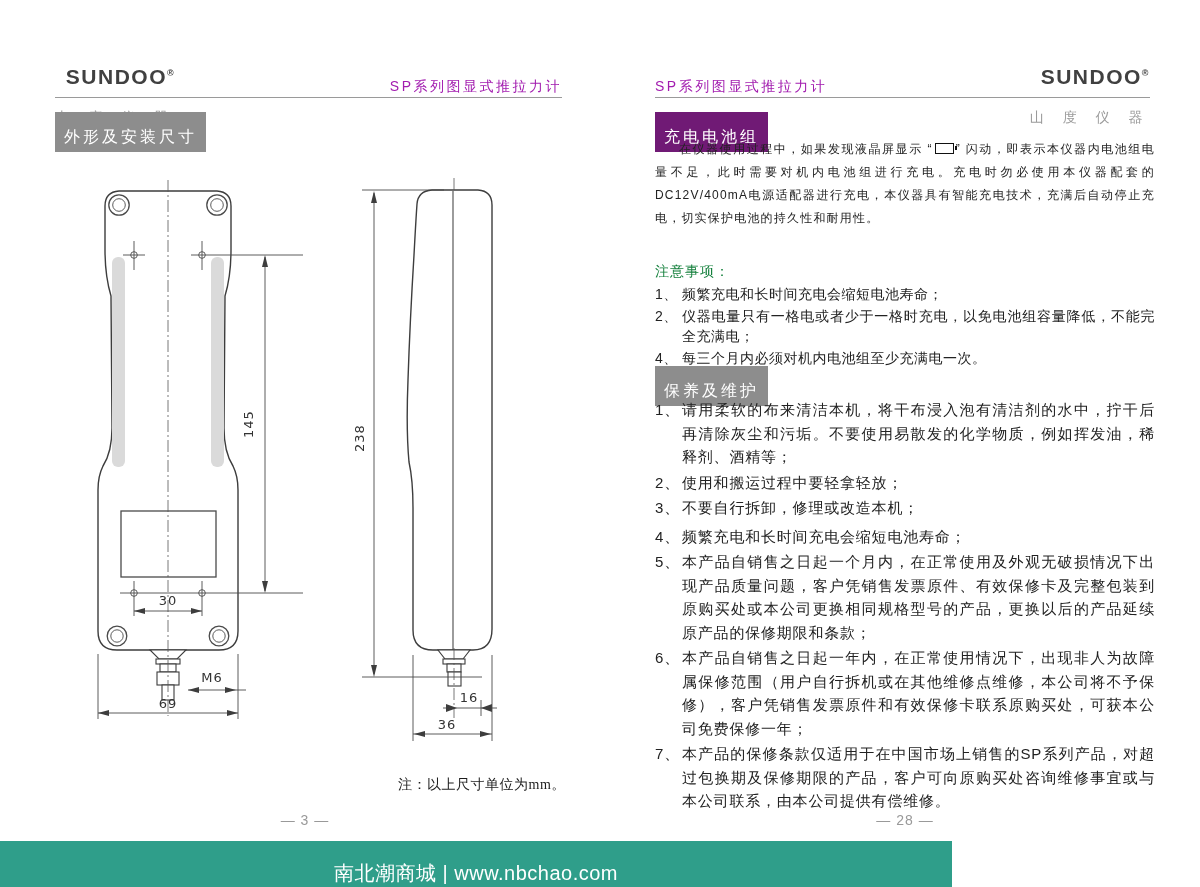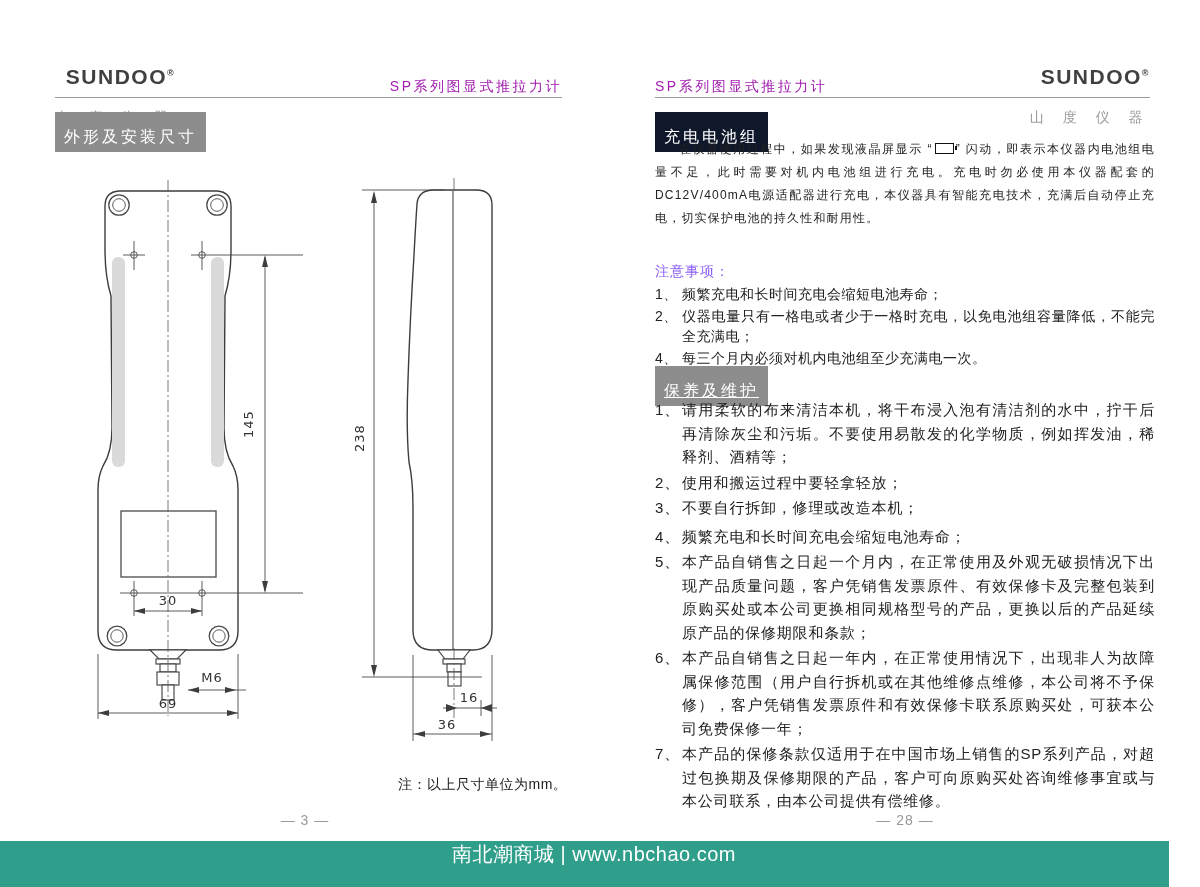--- a/index.html
+++ b/index.html
@@ -11,35 +11,35 @@
   .logo-reg{font-size:9px;vertical-align:super;font-weight:bold;}
   .logo-sub{font-size:14px;color:#9b9b9b;letter-spacing:7.5px;margin-top:17px;white-space:nowrap;}
   
   .hdr{font-size:14px;color:#a21caf;letter-spacing:2.5px;white-space:nowrap;}
   .rule{height:1px;background:#9a9a9a;}
   .tbox{background:#8d8d8d;color:#fff;font-size:16px;letter-spacing:3px;
         padding:15px 9px 4px 9px;display:inline-block;white-space:nowrap;}
   
   .para{font-size:12px;line-height:23px;color:#222;text-align:justify;letter-spacing:1.2px;}
   .indent{text-indent:2em;}
-  .ntitle{font-size:14px;color:#8b5cf6;letter-spacing:1px;}
+  .ntitle{font-size:14px;color:#15803d;letter-spacing:1px;}
   .small{font-size:14px;line-height:20px;color:#222;letter-spacing:0.5px;}
   .maint{font-size:15px;line-height:23.5px;color:#222;letter-spacing:0.8px;}
   .li{display:flex;margin-bottom:2px;}
   .li .n{flex:0 0 27px;}
   .li .t{flex:1;text-align:justify;}
   
   .batt{display:inline-block;width:17px;height:9px;border:1.5px solid #111;
         position:relative;vertical-align:-1px;margin:0 2px;}
   .batt:after{content:"";position:absolute;right:-4.5px;top:1.5px;width:2.5px;height:4px;background:#111;}
   .pgnum{font-size:14px;color:#999;letter-spacing:1px;white-space:nowrap;}
   .note{font-size:14px;color:#1c1c1c;letter-spacing:0.5px;white-space:nowrap;}
-  .footer-bar{position:absolute;left:0;top:841px;width:1150px;height:46px;
-        display:flex;align-items:flex-start;justify-content:center;
-        color:#fff;font-size:20px;letter-spacing:0.5px;padding-left:19px;}
+  .footer-bar{position:absolute;left:0;top:841px;width:952px;height:46px;
+        display:flex;align-items:flex-end;justify-content:center;
+        color:#fff;font-size:20px;letter-spacing:0.5px;}
   
   svg text{font-family:"DejaVu Sans","Liberation Sans",sans-serif;font-size:13px;fill:#333;letter-spacing:1px;}
   .ol{fill:#fff;stroke:#3d3d3d;stroke-width:1.4;}
   .thin{stroke:#4a4a4a;stroke-width:0.9;fill:none;}
   .cl{stroke:#555;stroke-width:0.8;fill:none;stroke-dasharray:12 3 2 3;}
   .arr{fill:#3d3d3d;stroke:none;}
   .pad{fill:#dadada;stroke:none;}
 </style>
 </head>
 <body>
@@ -151,32 +151,32 @@
 
     <g>
       <path class="thin" d="M413,655 V741 M492,655 V741 M413,734 H492"></path>
       <polygon class="arr" points="414,734 425,731 425,737"></polygon>
       <polygon class="arr" points="491,734 480,731 480,737"></polygon>
       <text x="447" y="729" text-anchor="middle">36</text>
     </g>
   </g>
 </svg>
 
-<div class="abs note" style="left:398px;top:776px;">注：以上尺寸单位为mm。</div>
+<div class="abs note" style="left:398px;top:776px;font-family:Liberation Serif, serif;">注：以上尺寸单位为mm。</div>
 
 <div class="abs pgnum" style="left:255px;top:812px;width:100px;text-align:center;">— 3 —</div>
 
 <div class="abs hdr" style="left:655px;top:78px;">SP系列图显式推拉力计</div>
 <div class="abs" style="right:50px;top:58px;text-align:right;">
   <div class="logo-brand"><span>SUNDOO</span><span class="logo-reg">®</span></div>
   <div class="logo-sub">山 度 仪 器</div>
 </div>
 <div class="abs rule" style="left:655px;top:97px;width:495px;"></div>
 
-<div class="abs tbox" style="left: 655px; top: 112px; background: #0f172a;">充电电池组</div>
+<div class="abs tbox" style="left: 655px; top: 112px; background: #701a75;">充电电池组</div>
 
 <div class="abs para indent" style="left:655px;top:138px;width:500px;">
   <span>在仪器使用过程中，如果发现液晶屏显示 “</span><span class="batt"></span><span>” 闪动，即表示本仪器内电池组电量不足，此时需要对机内电池组进行充电。充电时勿必使用本仪器配套的DC12V/400mA电源适配器进行充电，本仪器具有智能充电技术，充满后自动停止充电，切实保护电池的持久性和耐用性。</span>
 </div>
 
 <div class="abs ntitle" style="left:655px;top:263px;">注意事项：</div>
 
 <div class="abs small" style="left:655px;top:284px;width:500px;">
   <div class="li">
     <span class="n">1、</span>
@@ -185,21 +185,21 @@
   <div class="li">
     <span class="n">2、</span>
     <span class="t">仪器电量只有一格电或者少于一格时充电，以免电池组容量降低，不能完全充满电；</span>
   </div>
   <div class="li">
     <span class="n">4、</span>
     <span class="t">每三个月内必须对机内电池组至少充满电一次。</span>
   </div>
 </div>
 
-<div class="abs tbox" style="left: 655px; top: 366px; background: rgb(141, 141, 141); text-decoration: underline;">保养及维护</div>
+<div class="abs tbox" style="left: 655px; top: 366px; background: rgb(141, 141, 141);">保养及维护</div>
 
 <div class="abs maint" style="left:655px;top:398px;width:500px;">
   <div class="li">
     <span class="n">1、</span>
     <span class="t">请用柔软的布来清洁本机，将干布浸入泡有清洁剂的水中，拧干后再清除灰尘和污垢。不要使用易散发的化学物质，例如挥发油，稀释剂、酒精等；</span>
   </div>
   <div class="li">
     <span class="n">2、</span>
     <span class="t">使用和搬运过程中要轻拿轻放；</span>
   </div>

